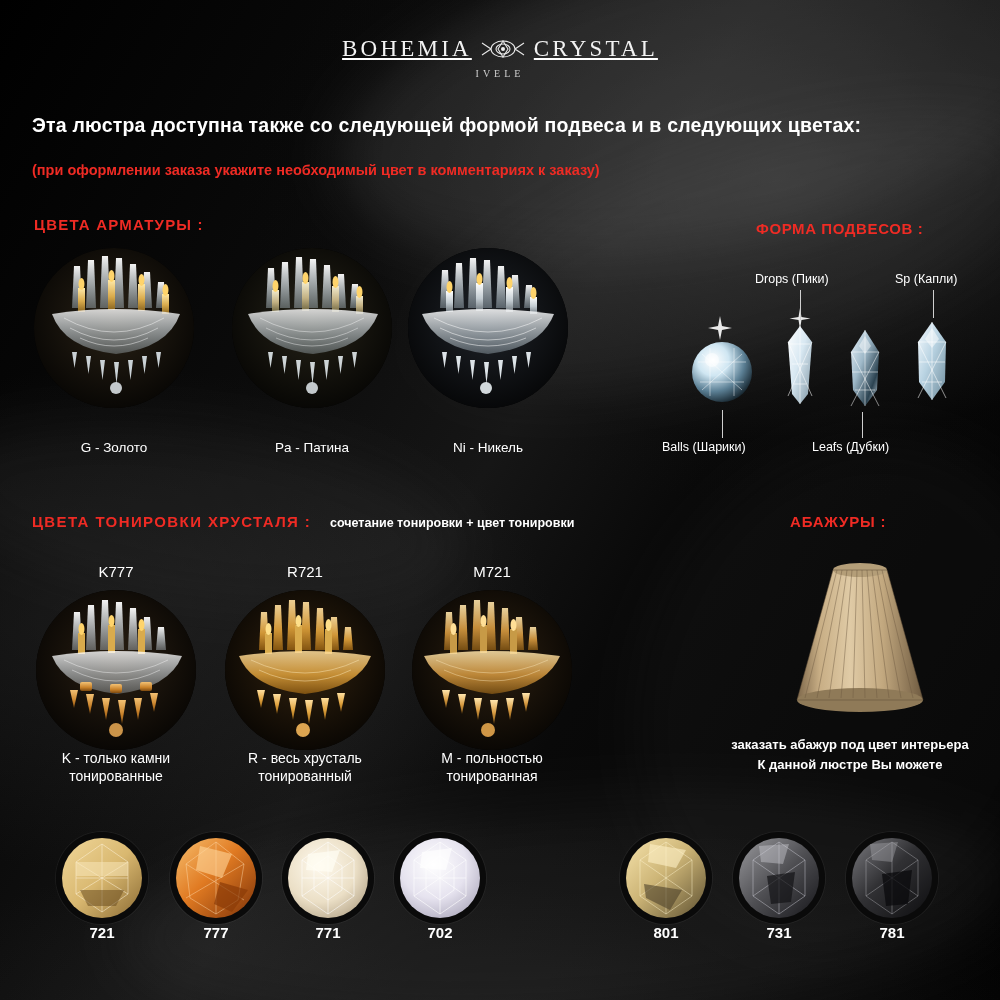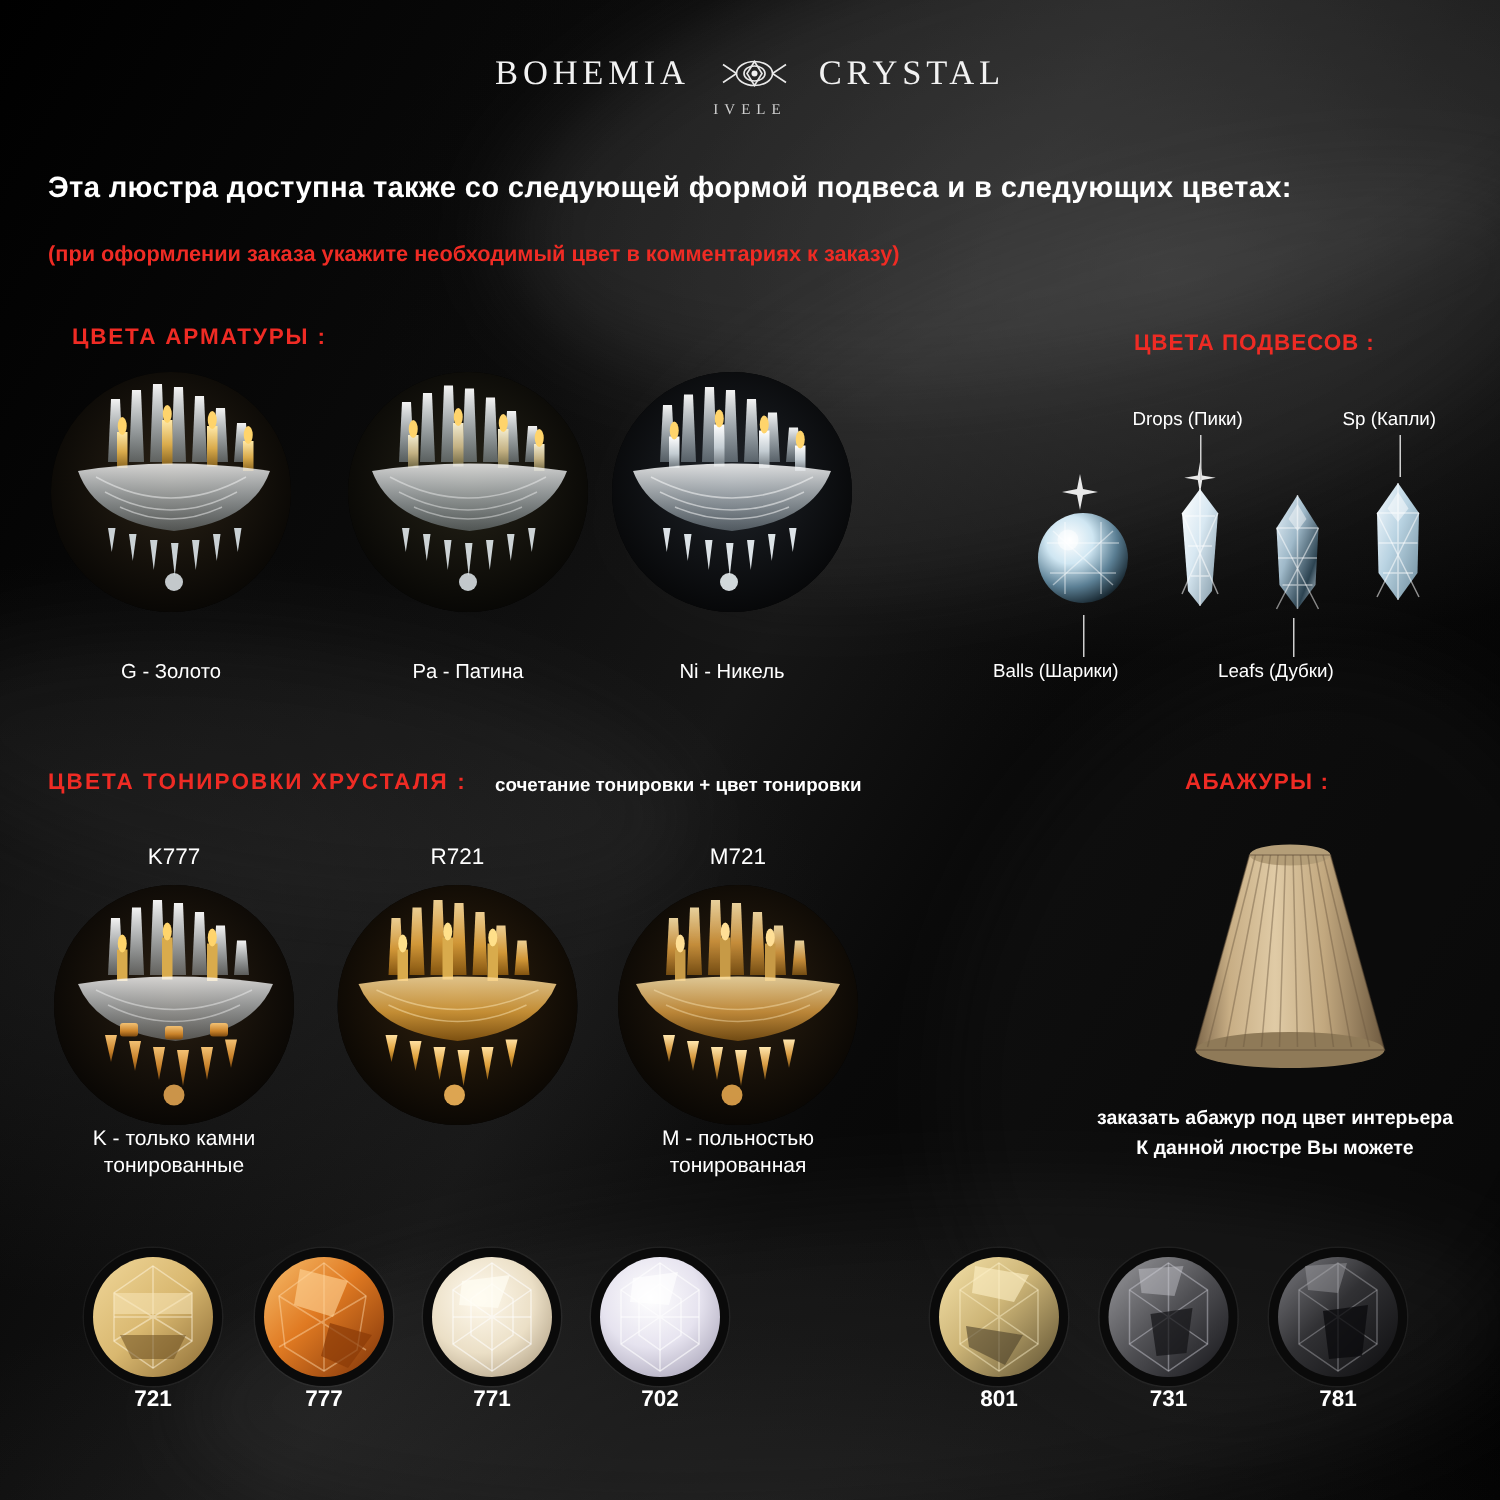--- a/index.html
+++ b/index.html
@@ -42,21 +42,22 @@
   
   .logo {
     position: absolute;
     left: 0; right: 0; top: 34px;
     text-align: center;
     z-index: 4;
   }
   .logo-row {
     display: inline-flex;
     align-items: center;
-    gap: 20px;
+    gap: 8px;
+    text-decoration: underline;
   }
   .logo-word {
     font-family: "Liberation Serif", serif;
     font-size: 23px;
     letter-spacing: 3.2px;
     color: #f2f2f2;
     font-weight: 400;
   }
   .logo-mark {
     width: 46px; height: 30px;
@@ -92,21 +93,21 @@
     z-index: 4;
   }
   .section-label {
     position: absolute;
     font-size: 15px;
     font-weight: bold;
     color: #ef2b24;
     letter-spacing: 0.6px;
     z-index: 4;
   }
-  .lbl-armature { left: 48px; top: 216px; letter-spacing: 1.2px; text-align: right; }
+  .lbl-armature { left: 34px; top: 216px; letter-spacing: 1.2px; text-align: right; }
   .lbl-pendant  { left: 756px; top: 220px; letter-spacing: 0.6px; }
   .lbl-tint     { left: 32px; top: 513px; letter-spacing: 1.4px; }
   .lbl-tint-note {
     position: absolute;
     left: 330px; top: 516px;
     font-size: 12.5px;
     font-weight: bold;
     color: #ffffff;
     z-index: 4;
   }
@@ -212,21 +213,21 @@
       </span>
       <span class="logo-word">CRYSTAL</span>
     </div>
     <div class="logo-sub">IVELE</div>
   </div>
 
   <div class="head-main">Эта люстра доступна также со следующей формой подвеса и в следующих цветах:</div>
   <div class="head-sub">(при оформлении заказа укажите необходимый цвет в комментариях к заказу)</div>
 
   <div class="section-label lbl-armature">ЦВЕТА АРМАТУРЫ :</div>
-  <div class="section-label lbl-pendant">ЦВЕТА ПОДВЕСОВ :</div>
+  <div class="section-label lbl-pendant">ФОРМА ПОДВЕСОВ :</div>
   <div class="section-label lbl-tint">ЦВЕТА  ТОНИРОВКИ  ХРУСТАЛЯ :</div>
   <div class="lbl-tint-note">сочетание тонировки + цвет тонировки</div>
   <div class="section-label lbl-shade">АБАЖУРЫ :</div>
 
   <div class="circle-photo" style="left:34px; top:248px; width:160px; height:160px;">
     <svg width="160" height="160" viewBox="0 0 160 160">
       <defs>
         <radialGradient id="gbg1" cx="50%" cy="45%" r="70%">
           <stop offset="0%" stop-color="#2a2216"></stop>
             <stop offset="100%" stop-color="#000"></stop>
@@ -568,20 +569,24 @@
       <g fill="url(#amber2)">
         <path d="M32 100 l8 0 l-4 18 z"></path>
           <path d="M48 104 l8 0 l-4 20 z"></path>
         <path d="M64 108 l8 0 l-4 22 z"></path>
           <path d="M80 110 l8 0 l-4 24 z"></path>
         <path d="M96 108 l8 0 l-4 22 z"></path>
           <path d="M112 103 l8 0 l-4 19 z"></path>
       </g>
       <circle cx="78" cy="140" r="7" fill="#e8ae55" opacity="0.95"></circle>
     </svg>
+  </div>
+  <div class="caption big" style="left:205px; top:750px; width:200px;">
+    <div>R - весь хрусталь</div>
+    <div>тонированный</div>
   </div>
 
   <div class="caption big" style="left:412px; top:563px; width:160px; font-size:15px;">M721</div>
   <div class="circle-photo" style="left:412px; top:590px; width:160px; height:160px;">
     <svg width="160" height="160" viewBox="0 0 160 160">
       <defs>
         <radialGradient id="tbg3" cx="50%" cy="45%" r="70%">
           <stop offset="0%" stop-color="#2e2111"></stop>
             <stop offset="100%" stop-color="#000"></stop>
         </radialGradient>

